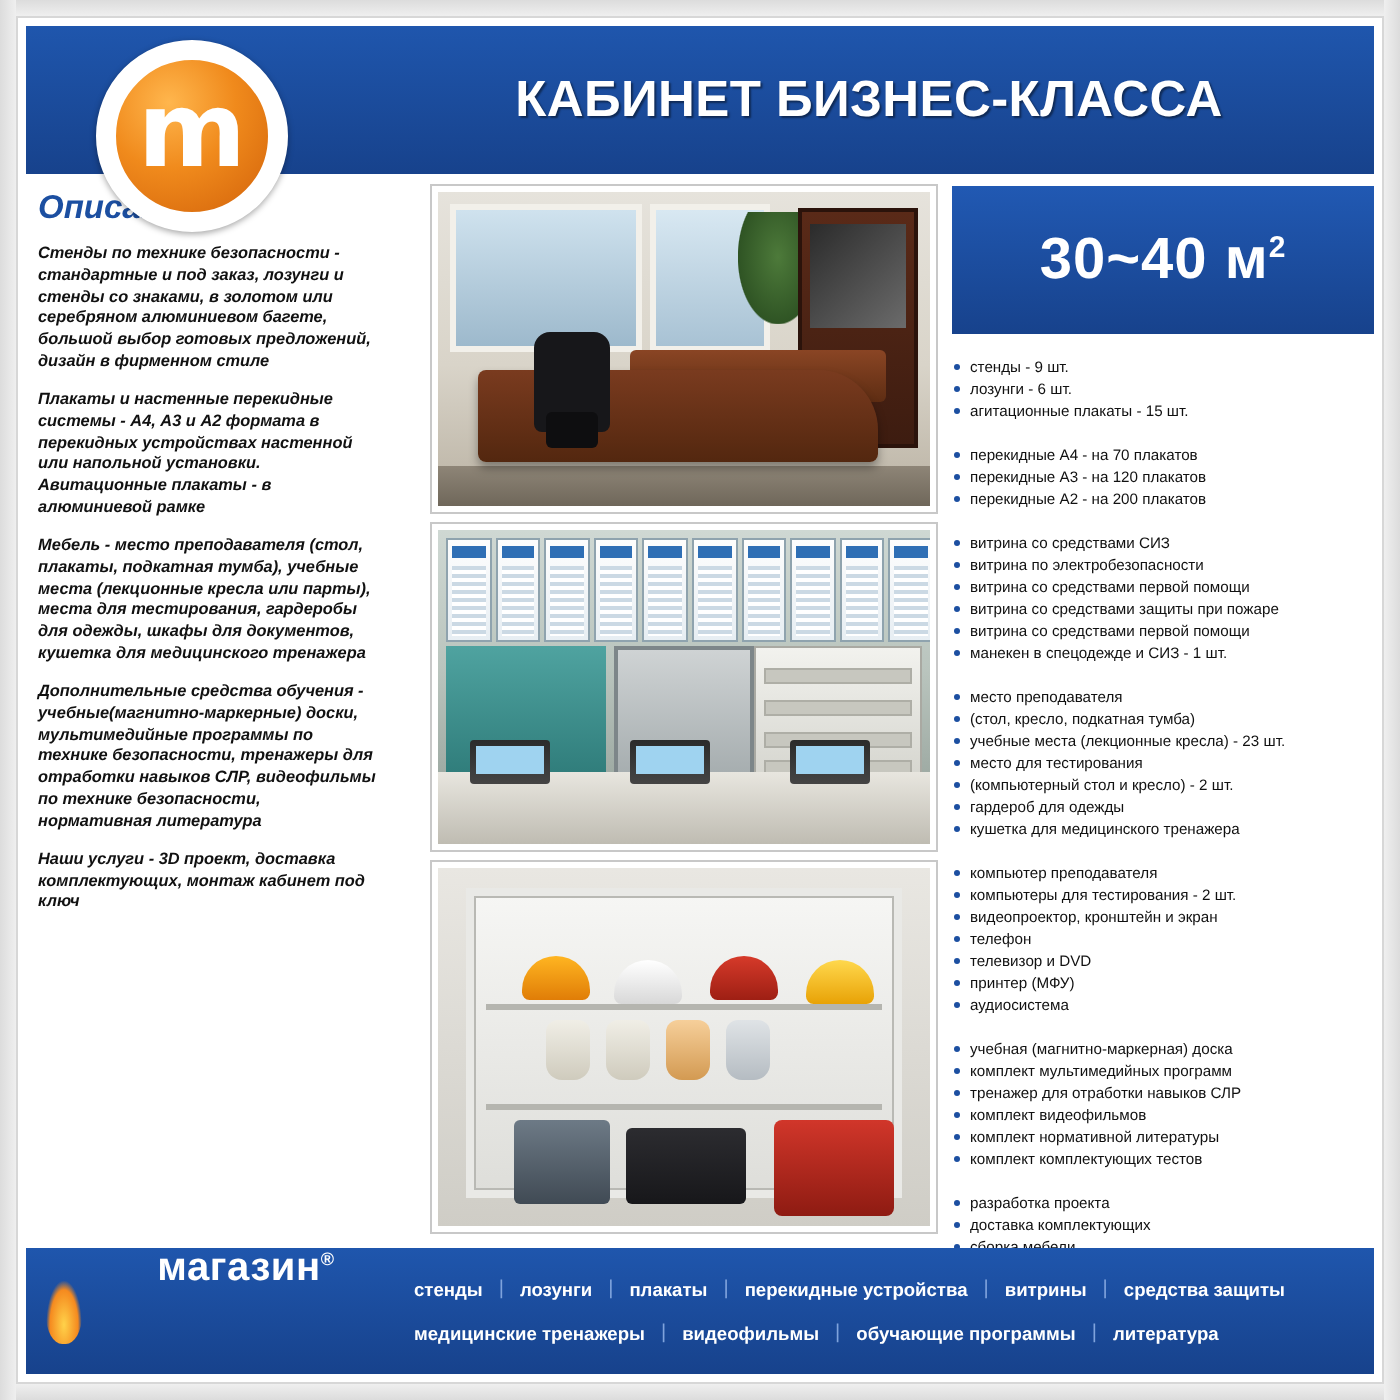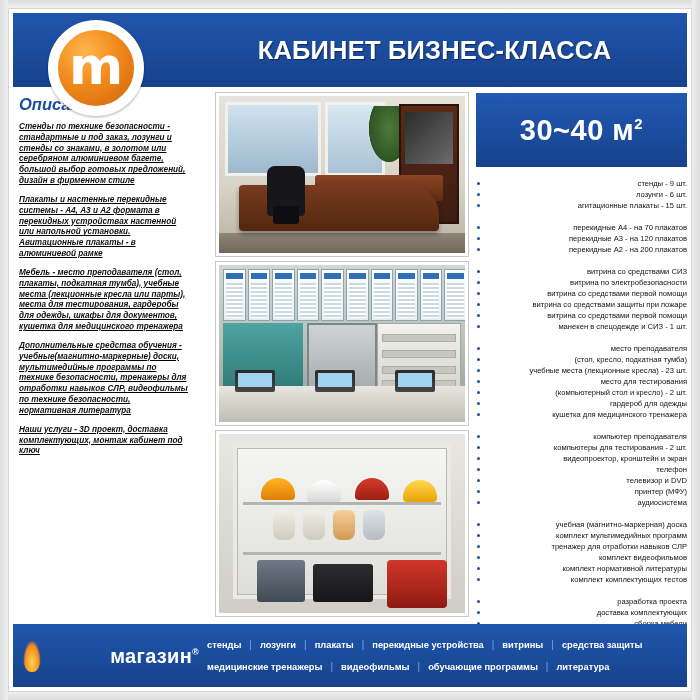--- a/index.html
+++ b/index.html
@@ -73,21 +73,21 @@
     left: 13px; top: 95px;
     width: 196px;
   }
   .desc-title {
     color: #1c4fa1;
     font-size: 16.5px;
     font-weight: bold;
     font-style: italic;
     margin: 0 0 8px 6px;
   }
-  .desc-list { margin: 0 16px 0 6px; padding: 0; list-style: none; text-decoration: underline; }
+  .desc-list { margin: 0 16px 0 6px; padding: 0; list-style: none; }
   .desc-list li {
     font-size: 8.2px;
     line-height: 1.32;
     color: #111111;
     font-style: italic;
     font-weight: bold;
     margin-bottom: 8px;
     text-align: left;
     padding-right: 4px;
   }
@@ -171,21 +171,20 @@
   .r-group { margin-bottom: 11px; }
   .r-group ul { list-style: none; margin: 0; padding: 0; }
   .r-group li {
     position: relative;
     font-size: 7.6px;
     line-height: 1.45;
     color: #111;
     padding-left: 9px;
     white-space: nowrap;
     overflow: hidden;
-    text-align: right;
   }
   .r-group li::before {
     content: "";
     position: absolute;
     left: 1px; top: 4px;
     width: 3px; height: 3px;
     background: #1c4fa1;
     border-radius: 50%;
   }
 
@@ -194,24 +193,23 @@
     position: absolute;
     left: 13px; top: 624px;
     width: 674px; height: 63px;
     background: #1c4fa1;
     background: linear-gradient(180deg,#1f56ad 0%, #17428c 100%);
     display: flex;
   }
   .footer-logo {
     width: 186px;
     position: relative;
-    display: flex; flex-direction: column; justify-content: center;
+    display: flex; flex-direction: row; justify-content: center;
     padding-left: 34px;
     color: #fff;
-    align-items: flex-end;
   }
   .flame {
     position: absolute;
     left: 10px; top: 16px;
     width: 18px; height: 32px;
     background: radial-gradient(ellipse at 50% 70%, #ffd24a 0%, #f58a1f 55%, rgba(245,138,31,0) 70%);
     border-radius: 50% 50% 45% 45%;
   }
   .f-l1 { font-size: 20px; font-weight: bold; line-height: 1; letter-spacing: .3px; }
   .f-l1 sup { font-size: 9px; vertical-align: super; }

